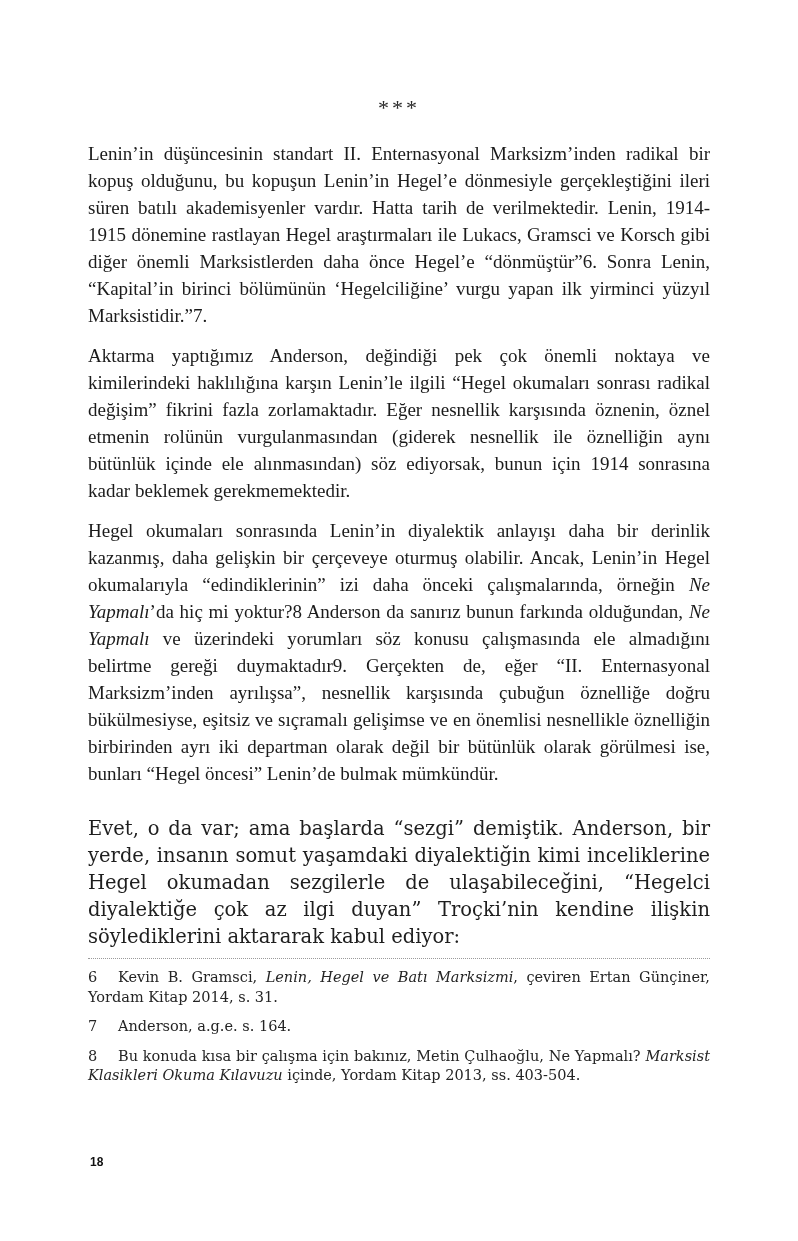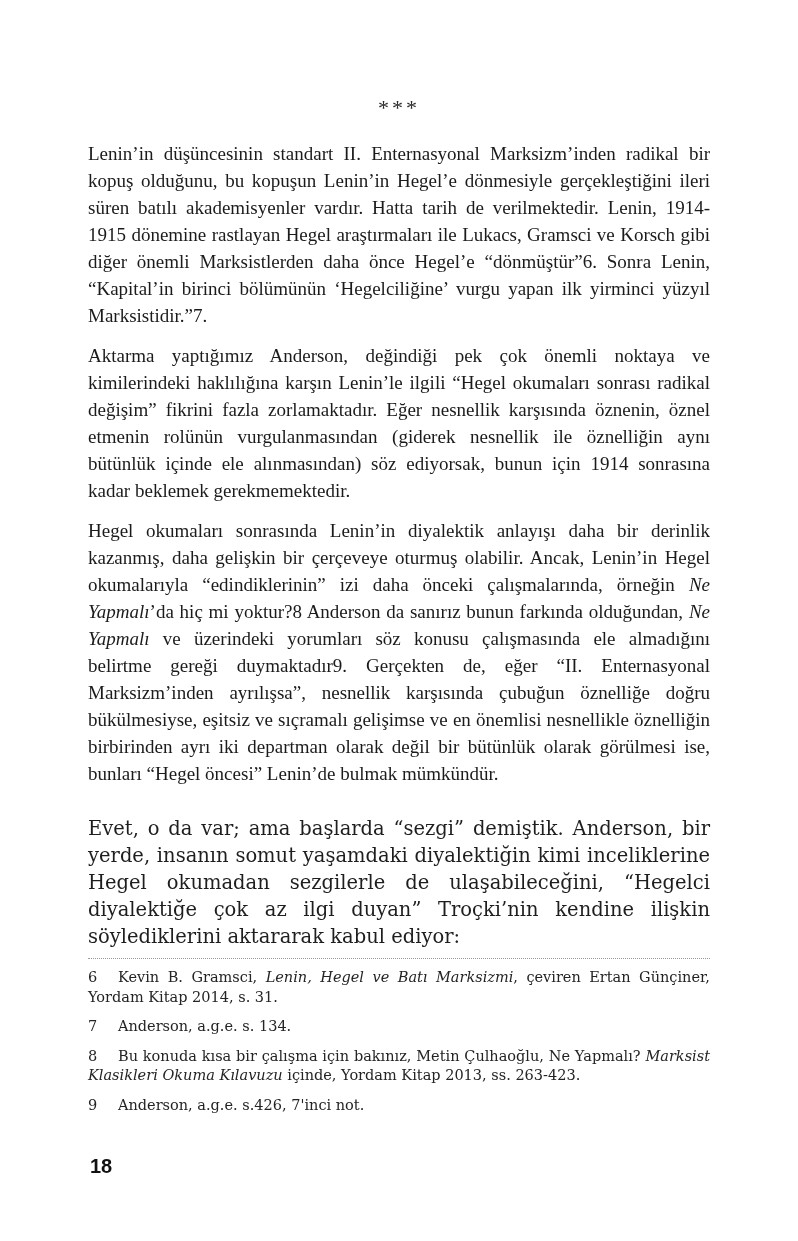--- a/index.html
+++ b/index.html
@@ -63,21 +63,21 @@
   }
   .fn-num {
     display: inline-block;
     width: 30px;
   }
   .page-number {
     position: absolute;
     left: 90px;
     top: 1155px;
     font-family: "Liberation Sans", sans-serif;
-    font-size: 20px;
+    font-size: 12px;
     font-weight: bold;
     color: #111111;
   }
 </style>
 </head>
 <body>
 
 <div class="page">
 
   <div class="section-separator">***</div>
@@ -90,23 +90,22 @@
 
 
   <p class="body-alt last">Evet, o da var; ama başlarda “sezgi” demiştik. Anderson, bir yerde, insanın somut yaşamdaki diyalektiğin kimi inceliklerine Hegel okumadan sezgilerle de ulaşabileceğini, “Hegelci diyalektiğe çok az ilgi duyan” Troçki’nin kendine ilişkin söylediklerini aktararak kabul ediyor:</p>
 
   <div class="footnote-rule"></div>
 
   <div class="footnotes">
 
     <p class="footnote"><span class="fn-num">6</span><span>Kevin B. Gramsci, </span><em>Lenin, Hegel ve Batı Marksizmi</em><span>, çeviren Ertan Günçiner, Yordam Kitap 2014, s. 31.</span></p>
 
-    <p class="footnote"><span class="fn-num">7</span><span>Anderson, a.g.e. s. 134.</span></p>
+    <p class="footnote"><span class="fn-num">7</span><span>Anderson, a.g.e. s. 164.</span></p>
 
-    <p class="footnote"><span class="fn-num">8</span><span>Bu konuda kısa bir çalışma için bakınız, Metin Çulhaoğlu, Ne Yapmalı? </span><em>Marksist Klasikleri Okuma Kılavuzu</em><span> içinde, Yordam Kitap 2013, ss. 263-423.</span></p>
+    <p class="footnote"><span class="fn-num">8</span><span>Bu konuda kısa bir çalışma için bakınız, Metin Çulhaoğlu, Ne Yapmalı? </span><em>Marksist Klasikleri Okuma Kılavuzu</em><span> içinde, Yordam Kitap 2013, ss. 403-504.</span></p>
 
-    <p class="footnote"><span class="fn-num">9</span><span>Anderson, a.g.e. s.426, 7'inci not.</span></p>
 
   </div>
 
   <div class="page-number">18</div>
 
 </div>
 
 </body></html>

